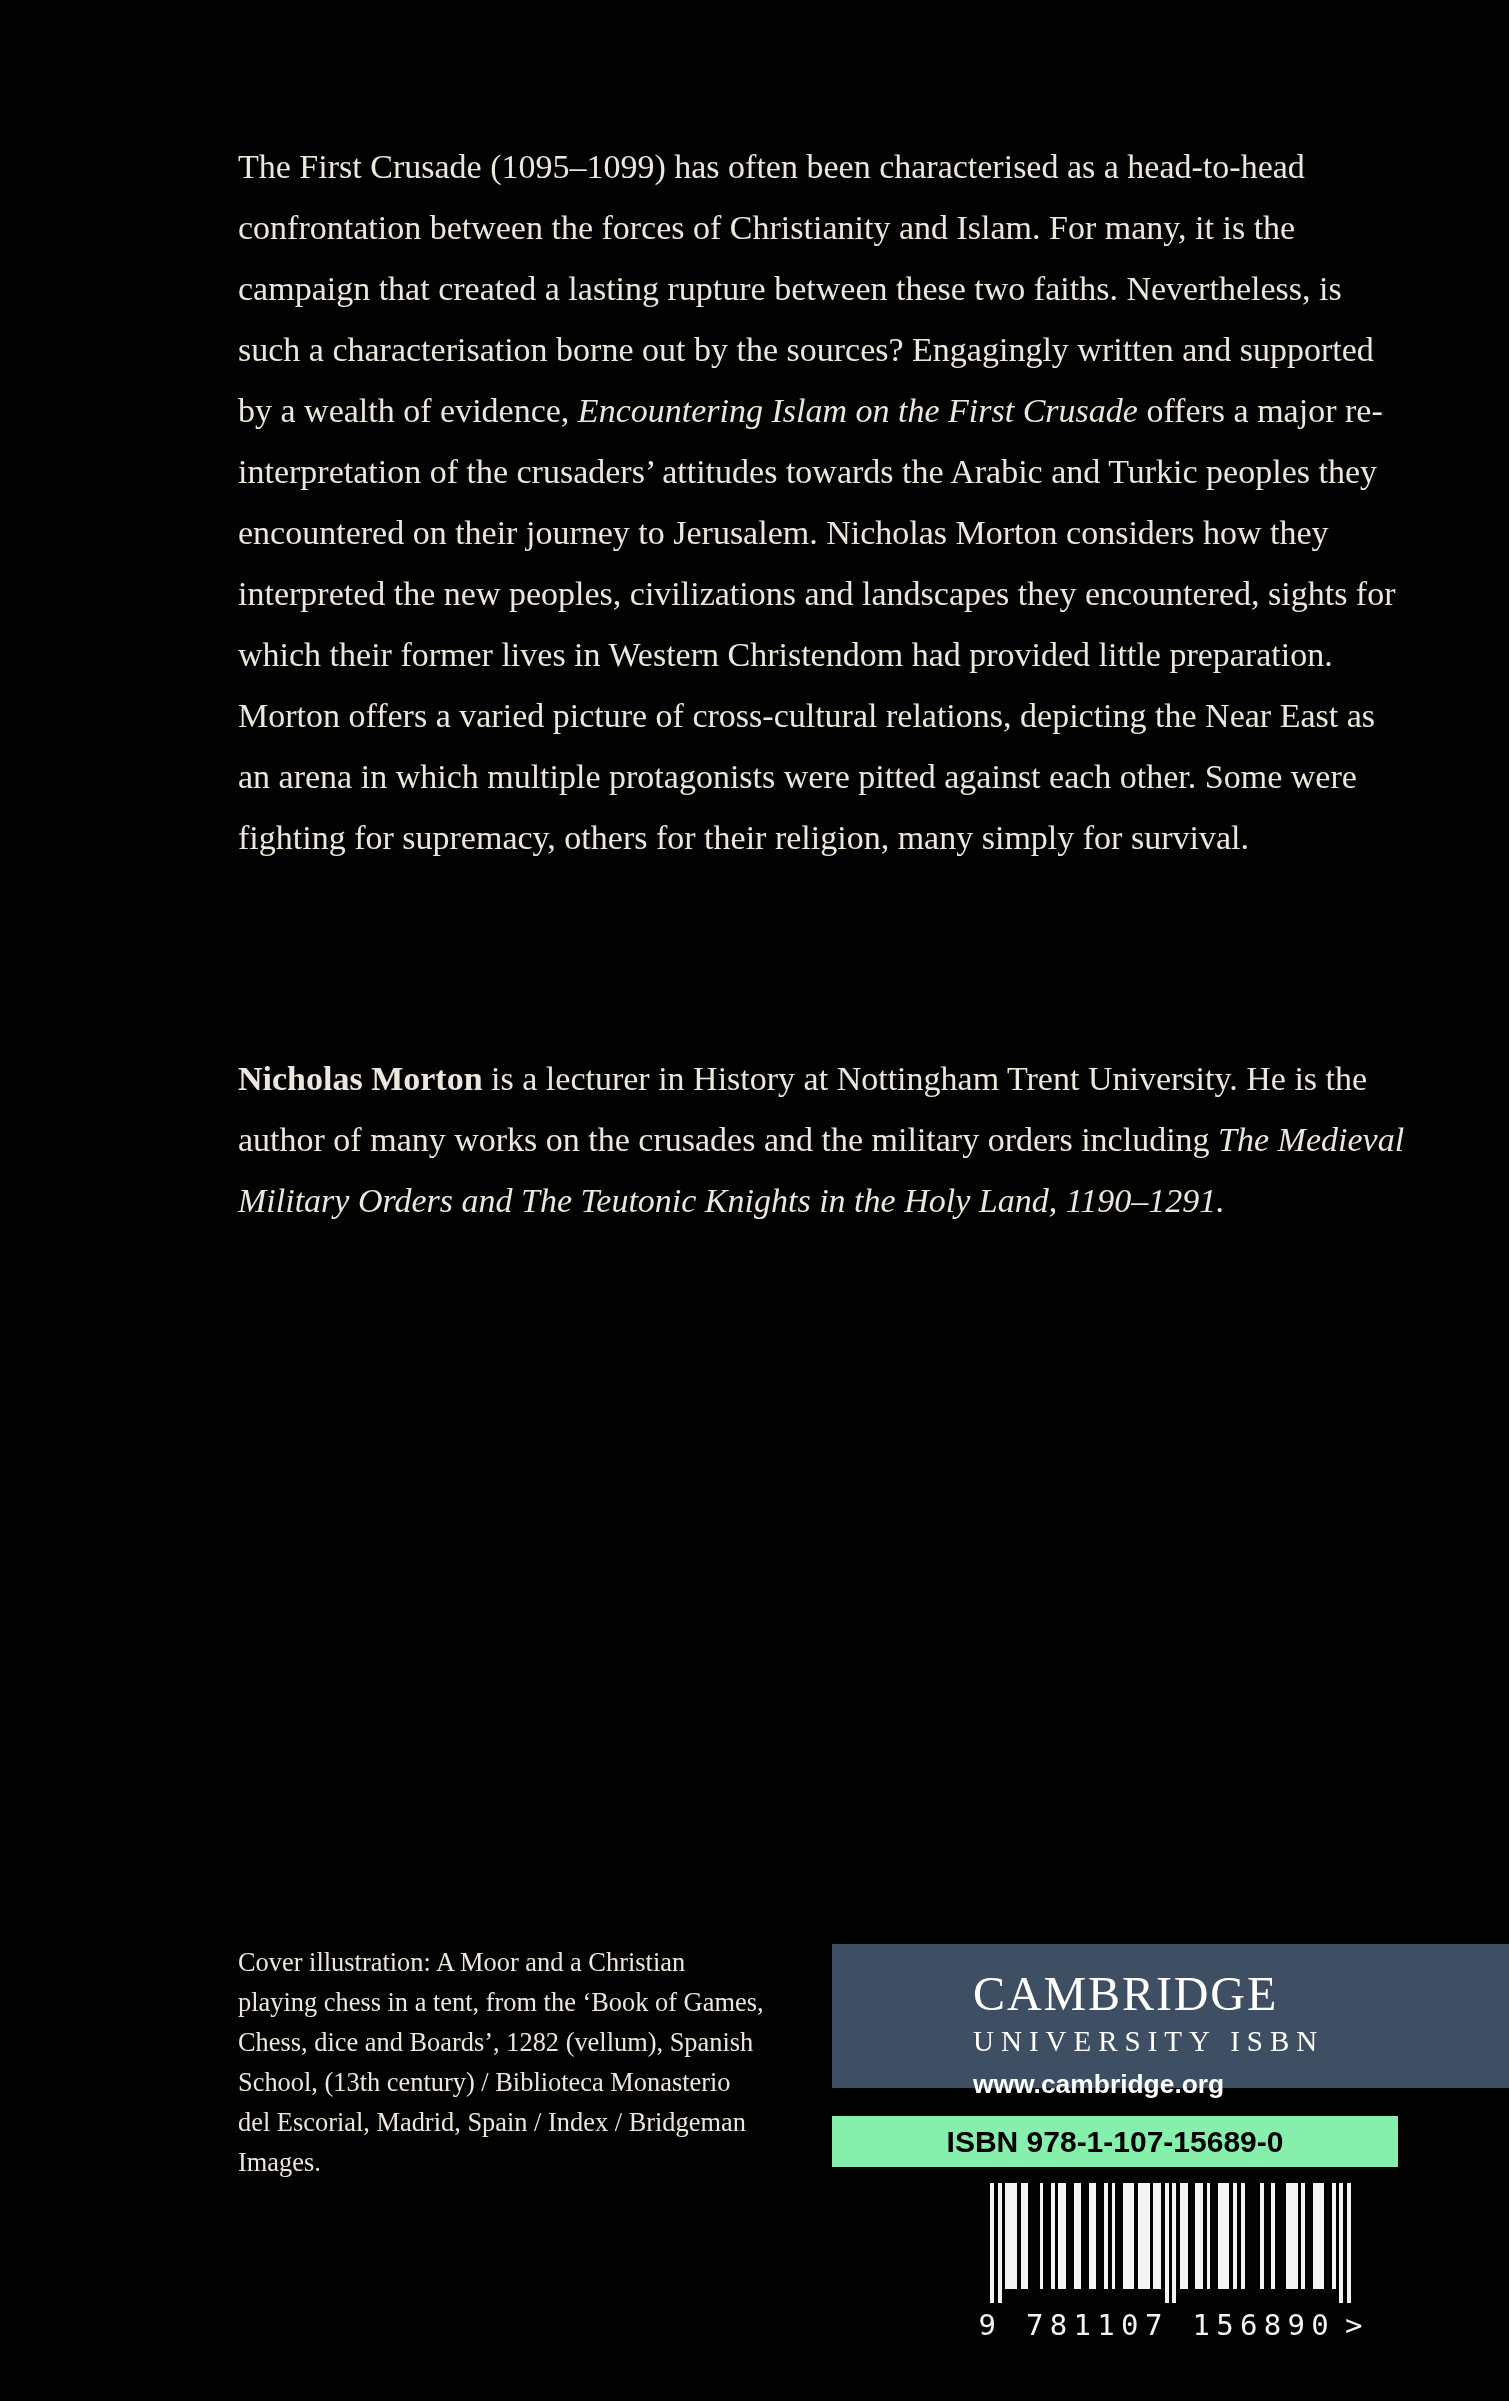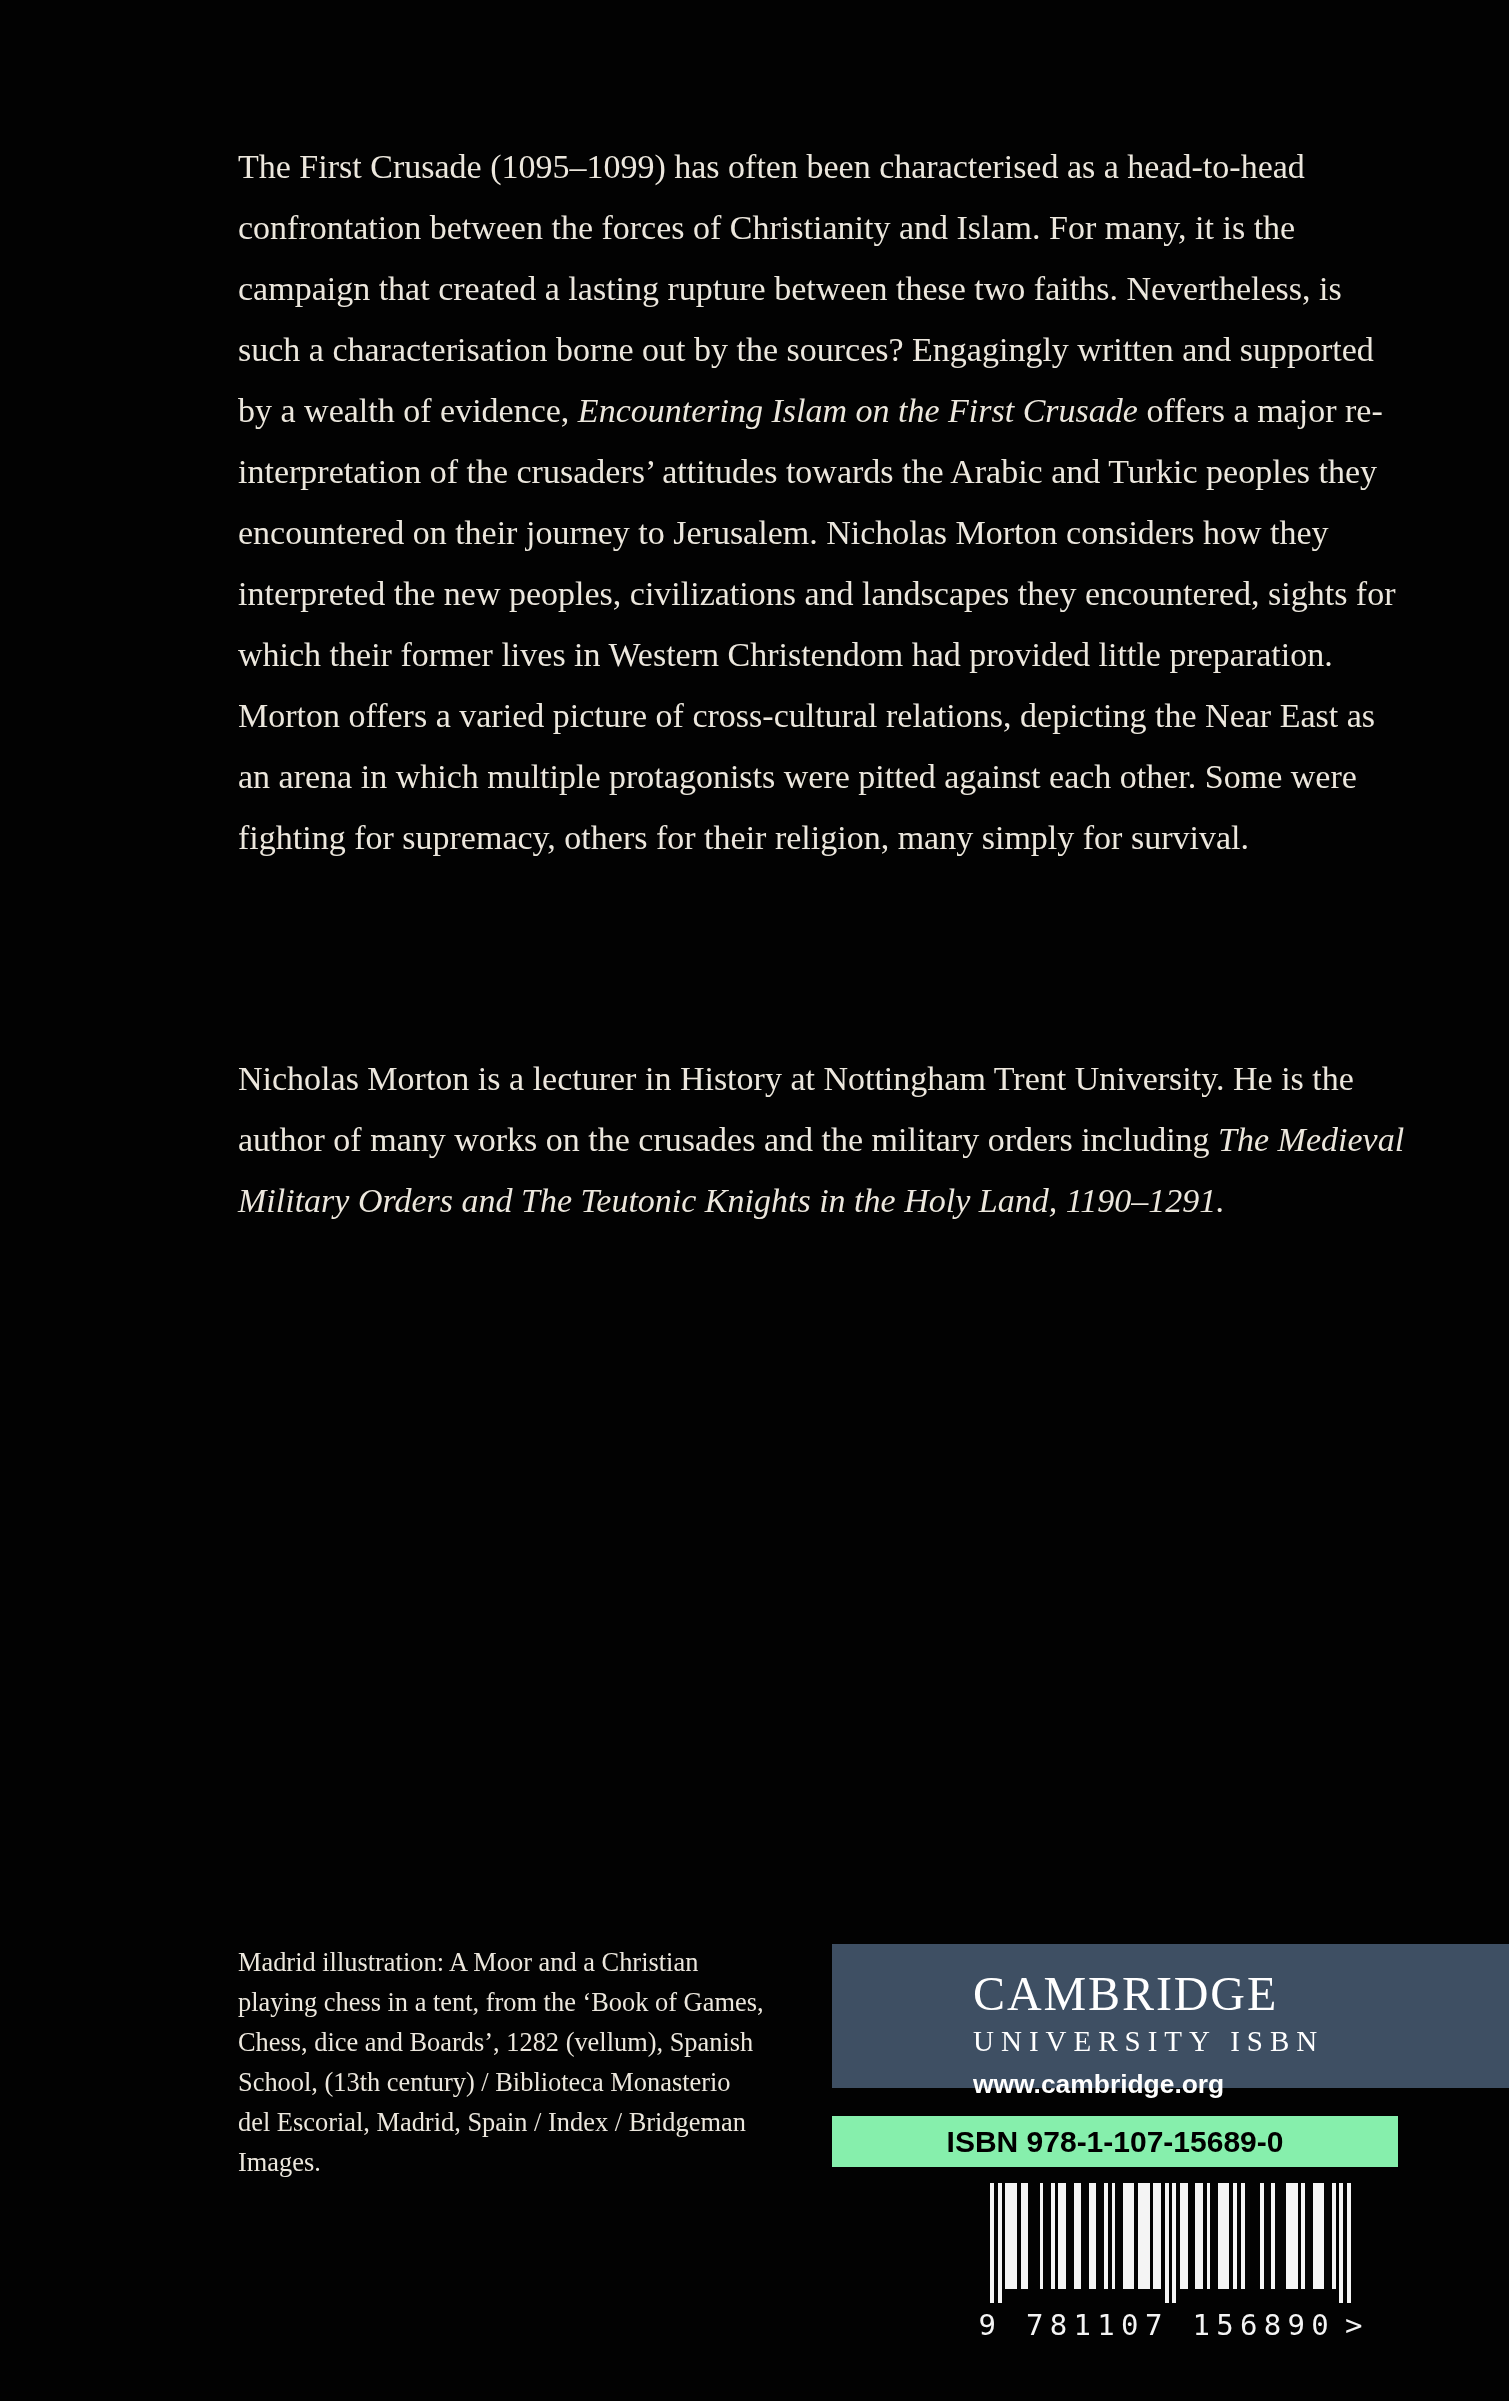--- a/index.html
+++ b/index.html
@@ -30,21 +30,21 @@
 
   
   .bio {
     position: absolute;
     left: 238px;
     top: 1014px;
     width: 1170px;
     font-size: 34px;
     line-height: 61px;
   }
-  .bio .name { font-weight: normal; }
+  .bio .name { font-weight: bold; }
   .bio .em { font-style: italic; }
 
   
   .credit {
     position: absolute;
     left: 238px;
     top: 1942px;
     width: 604px;
     font-size: 26.4px;
     line-height: 40px;
@@ -132,21 +132,21 @@
   .digits-row .arrow { margin-left: 10px; letter-spacing: 0; }
 </style>
 </head>
 <body>
 
 <p class="blurb"><span>The First Crusade (1095–1099) has often been characterised as a head-to-head confrontation between the forces of Christianity and Islam. For many, it is the campaign that created a lasting rupture between these two faiths. Nevertheless, is such a characterisation borne out by the sources? Engagingly written and supported by a wealth of evidence, </span><span class="em">Encountering Islam on the First Crusade</span><span> offers a major re-interpretation of the crusaders’ attitudes towards the Arabic and Turkic peoples they encountered on their journey to Jerusalem. Nicholas Morton considers how they interpreted the new peoples, civilizations and landscapes they encountered, sights for which their former lives in Western Christendom had provided little preparation. Morton offers a varied picture of cross-cultural relations, depicting the Near East as an arena in which multiple protagonists were pitted against each other. Some were fighting for supremacy, others for their religion, many simply for survival.</span></p>
 
 <p class="bio"><span class="name">Nicholas Morton</span><span> is a lecturer in History at Nottingham Trent University. He is the author of many works on the crusades and the military orders including </span><span class="em">The Medieval Military Orders and The Teutonic Knights in the Holy Land, 1190–1291.</span></p>
 
 <div class="credit">
-  <div>Madrid illustration: A Moor and a Christian</div>
+  <div>Cover illustration: A Moor and a Christian</div>
   <div>playing chess in a tent, from the ‘Book of Games,</div>
   <div>Chess, dice and Boards’, 1282 (vellum), Spanish</div>
   <div>School, (13th century) / Biblioteca Monasterio</div>
   <div>del Escorial, Madrid, Spain / Index / Bridgeman</div>
   <div>Images.</div>
 </div>
 
 <div class="publisher">
   <div class="cambridge">CAMBRIDGE</div>
   <div class="univpress">UNIVERSITY ISBN</div>

